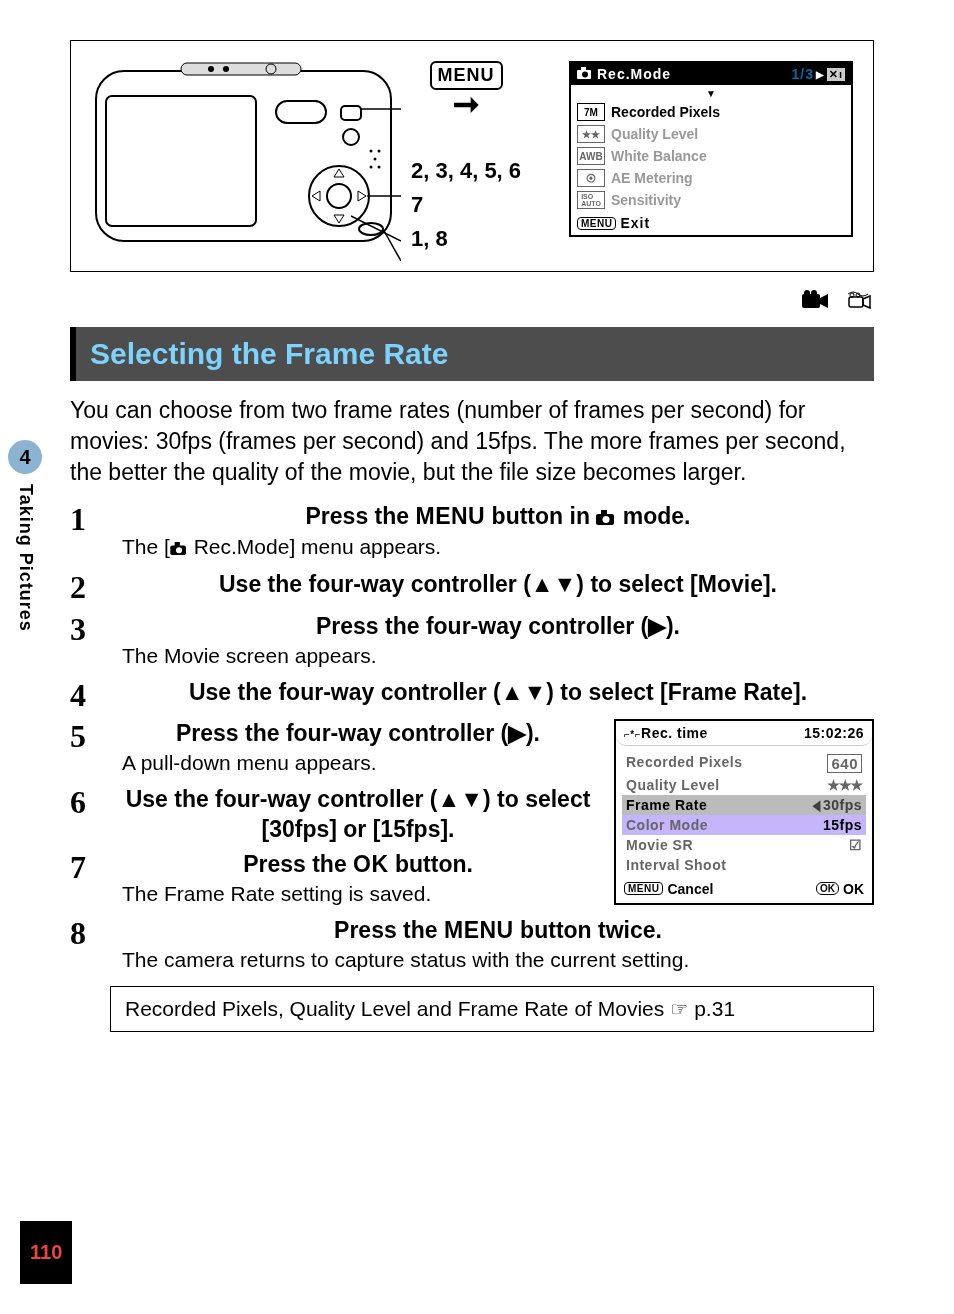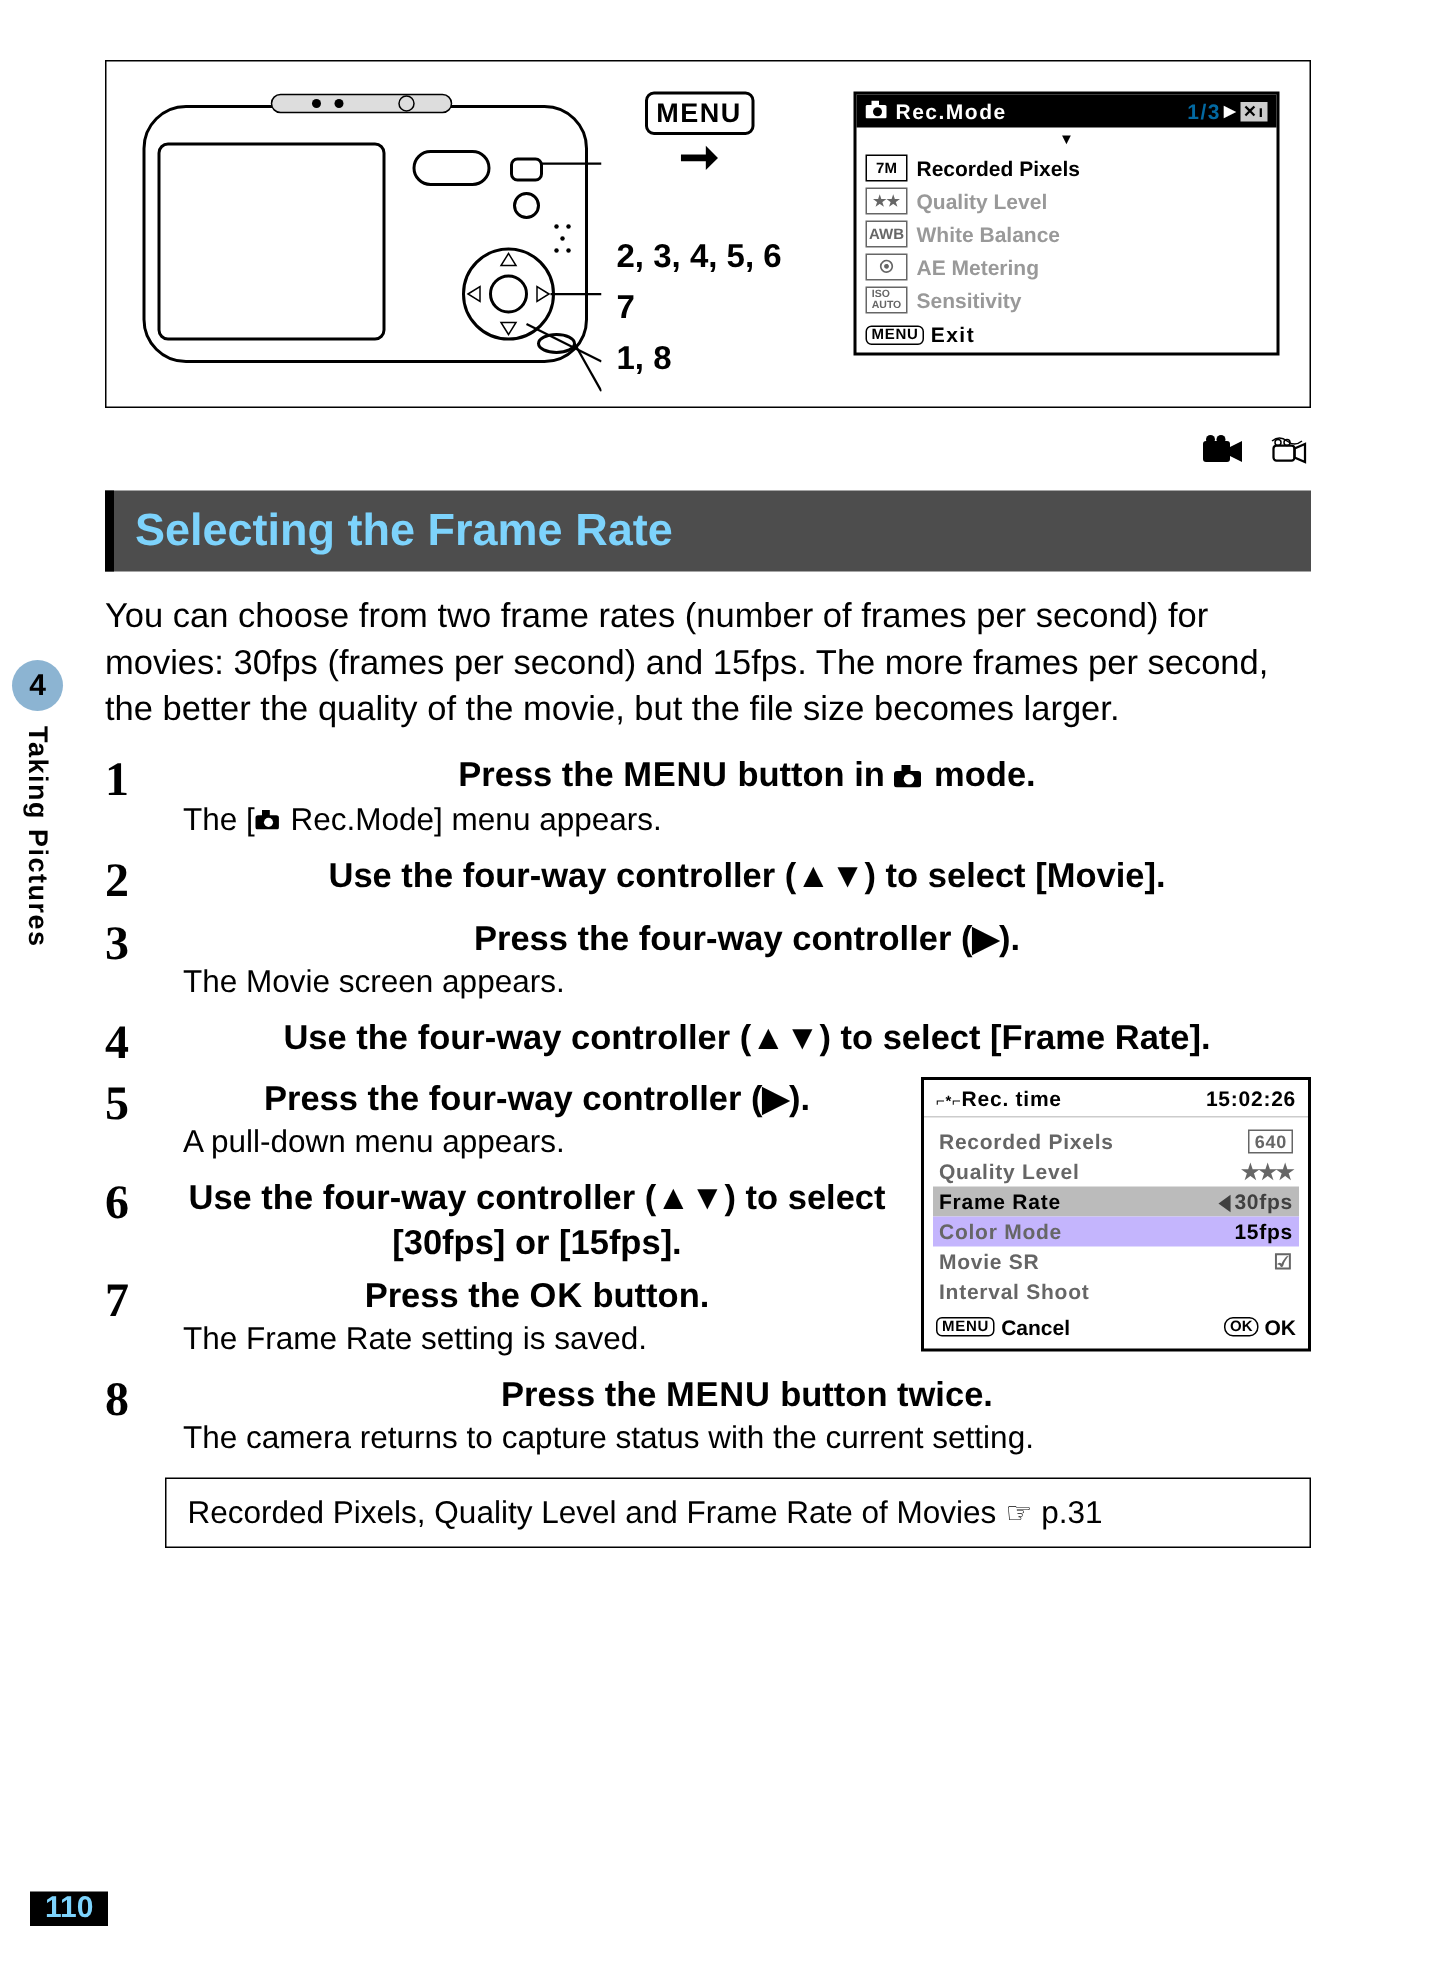--- a/index.html
+++ b/index.html
@@ -41,23 +41,23 @@
     writing-mode: vertical-rl;
     font-weight: bold;
     font-size: 18px;
     letter-spacing: 1px;
   }
   .page-num {
     position: absolute;
     left: 20px;
     bottom: 30px;
     background: #000;
-    color: #7dd3fc;
-    font-weight: bold;
-    padding: 0 10px;
+    color: #ef4444;
+    font-weight: bold;
+    padding: 20px 10px;
     font-size: 20px;
   }
   .top-figure {
     border: 1.5px solid #000;
     padding: 20px 20px 10px 20px;
     display: flex;
     gap: 20px;
     align-items: flex-start;
     margin-bottom: 20px;
   }
@@ -159,28 +159,28 @@
   .steps-flex-row {
     display:flex; gap:20px; align-items:flex-start;
   }
   .steps-left { flex:1; }
 
   .lcd2 {
     border:2px solid #000; width:260px; font-size:14px; font-weight:bold;
   }
   .lcd2-header {
     padding:4px 8px; display:flex; justify-content:space-between; font-weight:bold; letter-spacing:0.5px;
-    border-bottom:1px solid #ccc; font-size:14px;
+    border-bottom:1px solid #ccc; font-size:14px;border-radius:10px;
   }
   .lcd2-body { padding:6px 10px 2px 10px;}
   .lcd2-row { display:flex; justify-content:space-between; padding:2px 0; color:#666; letter-spacing:0.5px;}
   .lcd2-row.sel { background:#bbb; color:#000; padding:2px 4px; margin:0 -4px;}
   .lcd2-row .val { color:#666;}
   .lcd2-row.sel .val { color:#404040;}
-  .lcd2-row .val-box { border:1.5px solid #666; padding:0 3px; font-size:12px;}
+  .lcd2-row .val-box { border:1.5px solid #666; padding:0 3px; font-size:15px;}
   .lcd2-star { letter-spacing:-1px;}
   .lcd2-row .left-tri { display:inline-block; transform:scaleX(0.7); margin-right:1px;}
   .lcd2-footer {
     display:flex; justify-content:space-between; padding:4px 8px 6px 8px; font-size:14px;
   }
   .lcd2-footer .grp { display:flex; align-items:center; gap:4px;}
   .ok-badge { border:1.5px solid #000; border-radius:6px; font-size:10px; padding:0 3px; font-weight:bold;}
 
   .ref-box {
     border:1.5px solid #000; padding:10px 14px; font-size:21px; margin-top:10px; margin-left:40px;

